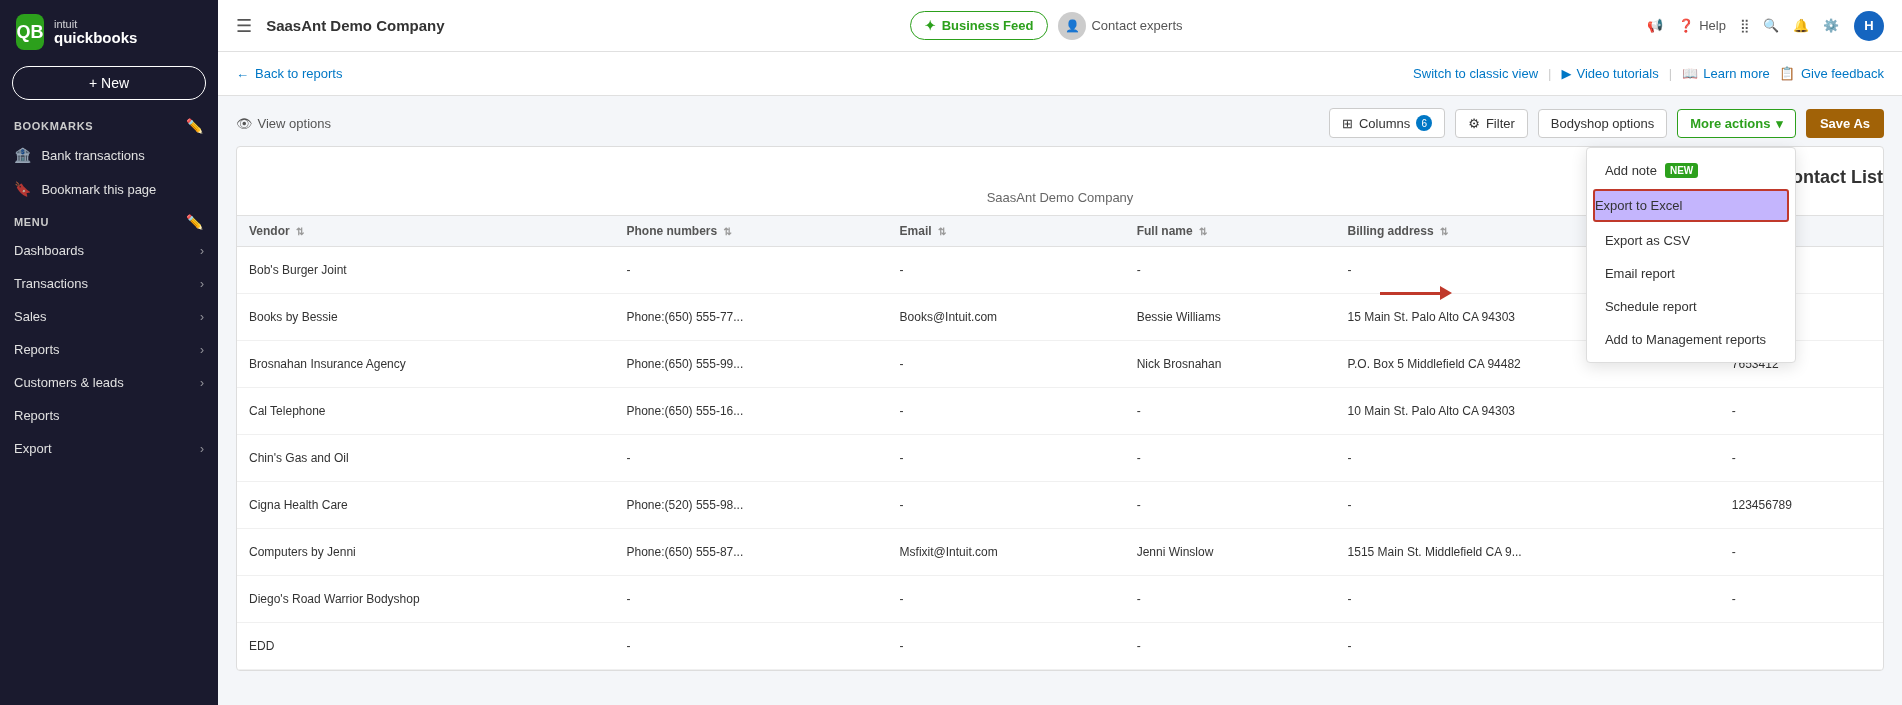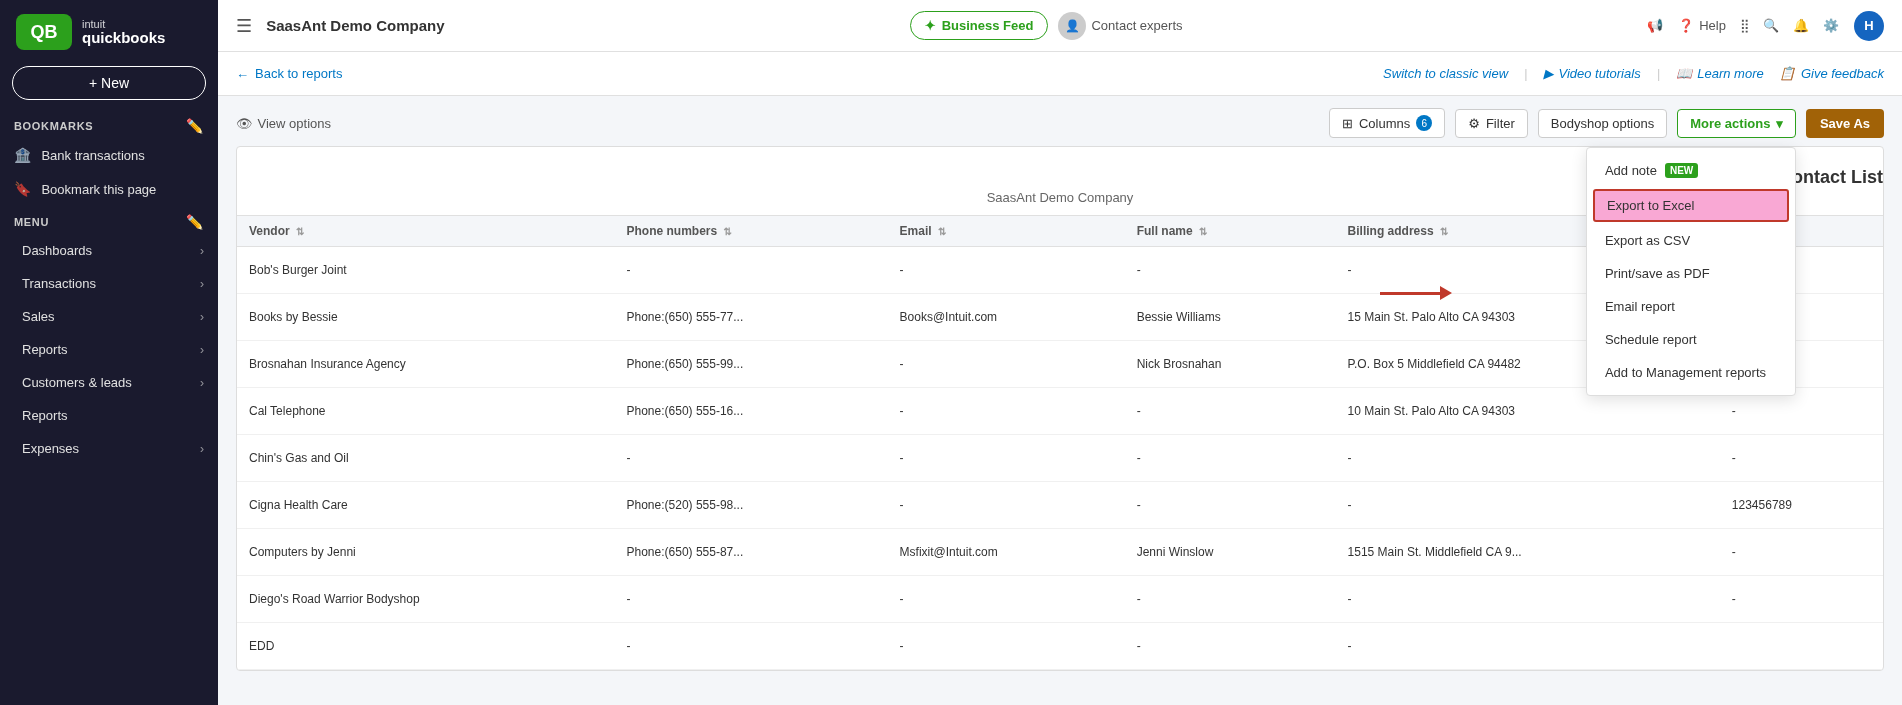--- a/index.html
+++ b/index.html
@@ -16,21 +16,21 @@
       height: 100%;
       overflow: hidden;
     }
     .sidebar-logo {
       display: flex;
       align-items: center;
       padding: 14px 16px 10px 16px;
       gap: 10px;
     }
     .qb-logo-icon {
-      width: 56px; height: 36px;
+      width: 28px; height: 36px;
       background: #2ca01c;
       border-radius: 8px;
       display: flex; align-items: center; justify-content: center;
       color: #fff; font-size: 18px; font-weight: bold;
     }
     .qb-logo-text {
       color: #fff; font-size: 15px; font-weight: 700; line-height: 1.1;
     }
     .qb-logo-text span { display: block; font-size: 11px; font-weight: 400; opacity: 0.8; }
     .new-btn {
@@ -60,21 +60,20 @@
       font-size: 13px;
       cursor: pointer;
     }
     .sidebar-item .item-icon { font-size: 14px; opacity: 0.7; }
     .sidebar-menu-item {
       display: flex; align-items: center; justify-content: space-between;
       padding: 9px 14px;
       color: #e0e0e0;
       font-size: 13px;
       cursor: pointer;
-      margin-left: 8px;
     }
     .sidebar-menu-item .right-arrow { font-size: 12px; opacity: 0.6; }
 
     
     .main {
       flex: 1;
       display: flex;
       flex-direction: column;
       overflow: hidden;
       background: #f4f6f9;
@@ -124,21 +123,21 @@
 
     
     .secondnav {
       background: #fff;
       border-bottom: 1px solid #e0e0e0;
       padding: 0 18px;
       height: 44px;
       display: flex; align-items: center; justify-content: space-between;
     }
     .back-link { display: flex; align-items: center; gap: 6px; color: #0077c5; font-size: 13px; cursor: pointer; }
-    .secondnav-right { display: flex; align-items: center; gap: 16px; font-size: 13px; color: #0077c5; font-style: italic; }
+    .secondnav-right { display: flex; align-items: center; gap: 10px; font-size: 13px; color: #0077c5; }
     .secondnav-right .divider { color: #ccc; }
     .secondnav-right .link { cursor: pointer; display: flex; align-items: center; gap: 5px; }
 
     
     .content-area {
       flex: 1; overflow: auto; padding: 0;
       position: relative;
     }
     .report-toolbar {
       display: flex; align-items: center; justify-content: space-between;
@@ -180,25 +179,25 @@
       padding: 6px 0;
     }
     .dropdown-item {
       padding: 9px 18px;
       font-size: 13px;
       color: #333;
       cursor: pointer;
       display: flex; align-items: center; gap: 8px;
     }
     .dropdown-item.highlighted {
-      background: #f9a8d4;
+      background: #c4b5fd;
       border: 2px solid #c0392b;
       border-radius: 3px;
       margin: 2px 6px;
-      padding: 7px 12px;
+      padding: 7px 0;
     }
     .new-badge {
       background: #2ca01c; color: #fff;
       font-size: 10px; font-weight: 700;
       padding: 2px 5px; border-radius: 3px;
     }
 
     
     .report-card {
       background: #fff; margin: 0 18px 0 18px;
@@ -305,21 +304,21 @@
     <span class="right-arrow">›</span>
   </div>
   <div class="sidebar-menu-item">
     <span>Customers &amp; leads</span>
     <span class="right-arrow">›</span>
   </div>
   <div class="sidebar-menu-item">
     <span>Reports</span>
   </div>
   <div class="sidebar-menu-item">
-    <span>Expenses</span>
+    <span>Export</span>
     <span class="right-arrow">›</span>
   </div>
 </div>
 
 <div class="main">
 
   <div class="topnav">
     <div class="topnav-left">
       <span class="hamburger">☰</span>
       <span class="company-name">SaasAnt Demo Company</span>
@@ -413,23 +412,20 @@
           <div class="dropdown-menu">
             <div class="dropdown-item">
               <span>Add note</span>
               <span class="new-badge">NEW</span>
             </div>
             <div class="dropdown-item highlighted">
               <span>Export to Excel</span>
             </div>
             <div class="dropdown-item">
               <span>Export as CSV</span>
-            </div>
-            <div class="dropdown-item">
-              <span>Print/save as PDF</span>
             </div>
             <div class="dropdown-item">
               <span>Email report</span>
             </div>
             <div class="dropdown-item">
               <span>Schedule report</span>
             </div>
             <div class="dropdown-item">
               <span>Add to Management reports</span>
             </div>

